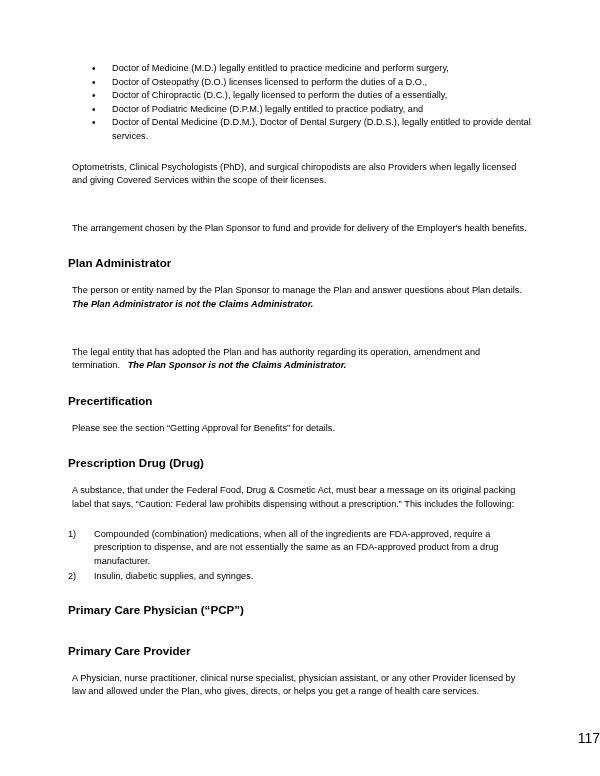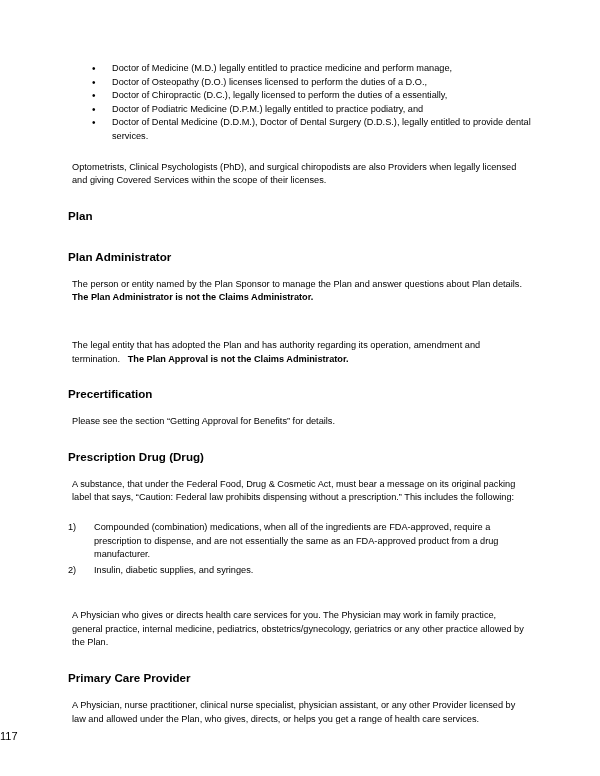--- a/index.html
+++ b/index.html
@@ -49,20 +49,21 @@
   h2.heading {
     font-size: 11.6px;
     font-weight: bold;
     margin: 0;
     line-height: 15px;
   }
   .head-gap-before { height: 16px; }
   .head-gap-after { height: 10px; }
   .bold-ital {
     font-weight: bold;
+    font-style: italic;
   }
   ol.numbered {
     list-style: none;
     margin: 0;
     padding: 0;
   }
   ol.numbered li {
     position: relative;
     padding-left: 26px;
     font-size: 9.2px;
@@ -75,33 +76,33 @@
     top: 0;
     width: 20px;
     font-size: 9.2px;
     line-height: 13.6px;
   }
   .footer {
     position: absolute;
     left: 0;
     right: 0;
     top: 730px;
-    text-align: left;
-    font-size: 11px;
+    text-align: right;
+    font-size: 14px;
   }
 </style>
 </head>
 <body>
 
 <div class="page">
 
   <ul class="bullet-list">
     <li>
       <span class="dot">•</span>
-      <span>Doctor of Medicine (M.D.) legally entitled to practice medicine and perform manage,</span>
+      <span>Doctor of Medicine (M.D.) legally entitled to practice medicine and perform surgery,</span>
     </li>
     <li>
       <span class="dot">•</span>
       <span>Doctor of Osteopathy (D.O.) licenses licensed to perform the duties of a D.O.,</span>
     </li>
     <li>
       <span class="dot">•</span>
       <span>Doctor of Chiropractic (D.C.), legally licensed to perform the duties of a essentially,</span>
     </li>
     <li>
@@ -112,36 +113,36 @@
       <span class="dot">•</span>
       <span>Doctor of Dental Medicine (D.D.M.), Doctor of Dental Surgery (D.D.S.), legally entitled to provide dental services.</span>
     </li>
   </ul>
 
   <div class="gap-after-list"></div>
 
   <p class="body">Optometrists, Clinical Psychologists (PhD), and surgical chiropodists are also Providers when legally licensed and giving Covered Services within the scope of their licenses.</p>
 
   <div class="head-gap-before"></div>
-  <h2 class="heading">Plan</h2>
   <div class="head-gap-after"></div>
+  <p class="body">The arrangement chosen by the Plan Sponsor to fund and provide for delivery of the Employer's health benefits.</p>
 
   <div class="head-gap-before"></div>
   <h2 class="heading">Plan Administrator</h2>
   <div class="head-gap-after"></div>
   <p class="body">
     <span>The person or entity named by the Plan Sponsor to manage the Plan and answer questions about Plan details.</span>
     <span>&nbsp; </span><span class="bold-ital">The Plan Administrator is not the Claims Administrator.</span>
   </p>
 
   <div class="head-gap-before"></div>
   <div class="head-gap-after"></div>
   <p class="body">
     <span>The legal entity that has adopted the Plan and has authority regarding its operation, amendment and termination.</span>
-    <span>&nbsp; </span><span class="bold-ital">The Plan Approval is not the Claims Administrator.</span>
+    <span>&nbsp; </span><span class="bold-ital">The Plan Sponsor is not the Claims Administrator.</span>
   </p>
 
   <div class="head-gap-before"></div>
   <h2 class="heading">Precertification</h2>
   <div class="head-gap-after"></div>
   <p class="body">Please see the section “Getting Approval for Benefits” for details.</p>
 
   <div class="head-gap-before"></div>
   <h2 class="heading">Prescription Drug (Drug)</h2>
   <div class="head-gap-after"></div>
@@ -154,22 +155,22 @@
       <span class="num">1)</span>
       <span>Compounded (combination) medications, when all of the ingredients are FDA-approved, require a prescription to dispense, and are not essentially the same as an FDA-approved product from a drug manufacturer.</span>
     </li>
     <li>
       <span class="num">2)</span>
       <span>Insulin, diabetic supplies, and syringes.</span>
     </li>
   </ol>
 
   <div class="head-gap-before"></div>
+  <h2 class="heading">Primary Care Physician (“PCP”)</h2>
   <div class="head-gap-after"></div>
-  <p class="body">A Physician who gives or directs health care services for you.  The Physician may work in family practice, general practice, internal medicine, pediatrics, obstetrics/gynecology, geriatrics or any other practice allowed by the Plan.</p>
 
   <div class="head-gap-before"></div>
   <h2 class="heading">Primary Care Provider</h2>
   <div class="head-gap-after"></div>
   <p class="body">A Physician, nurse practitioner, clinical nurse specialist, physician assistant, or any other Provider licensed by law and allowed under the Plan, who gives, directs, or helps you get a range of health care services.</p>
 
   <div class="footer">117</div>
 </div>
 
 </body></html>

